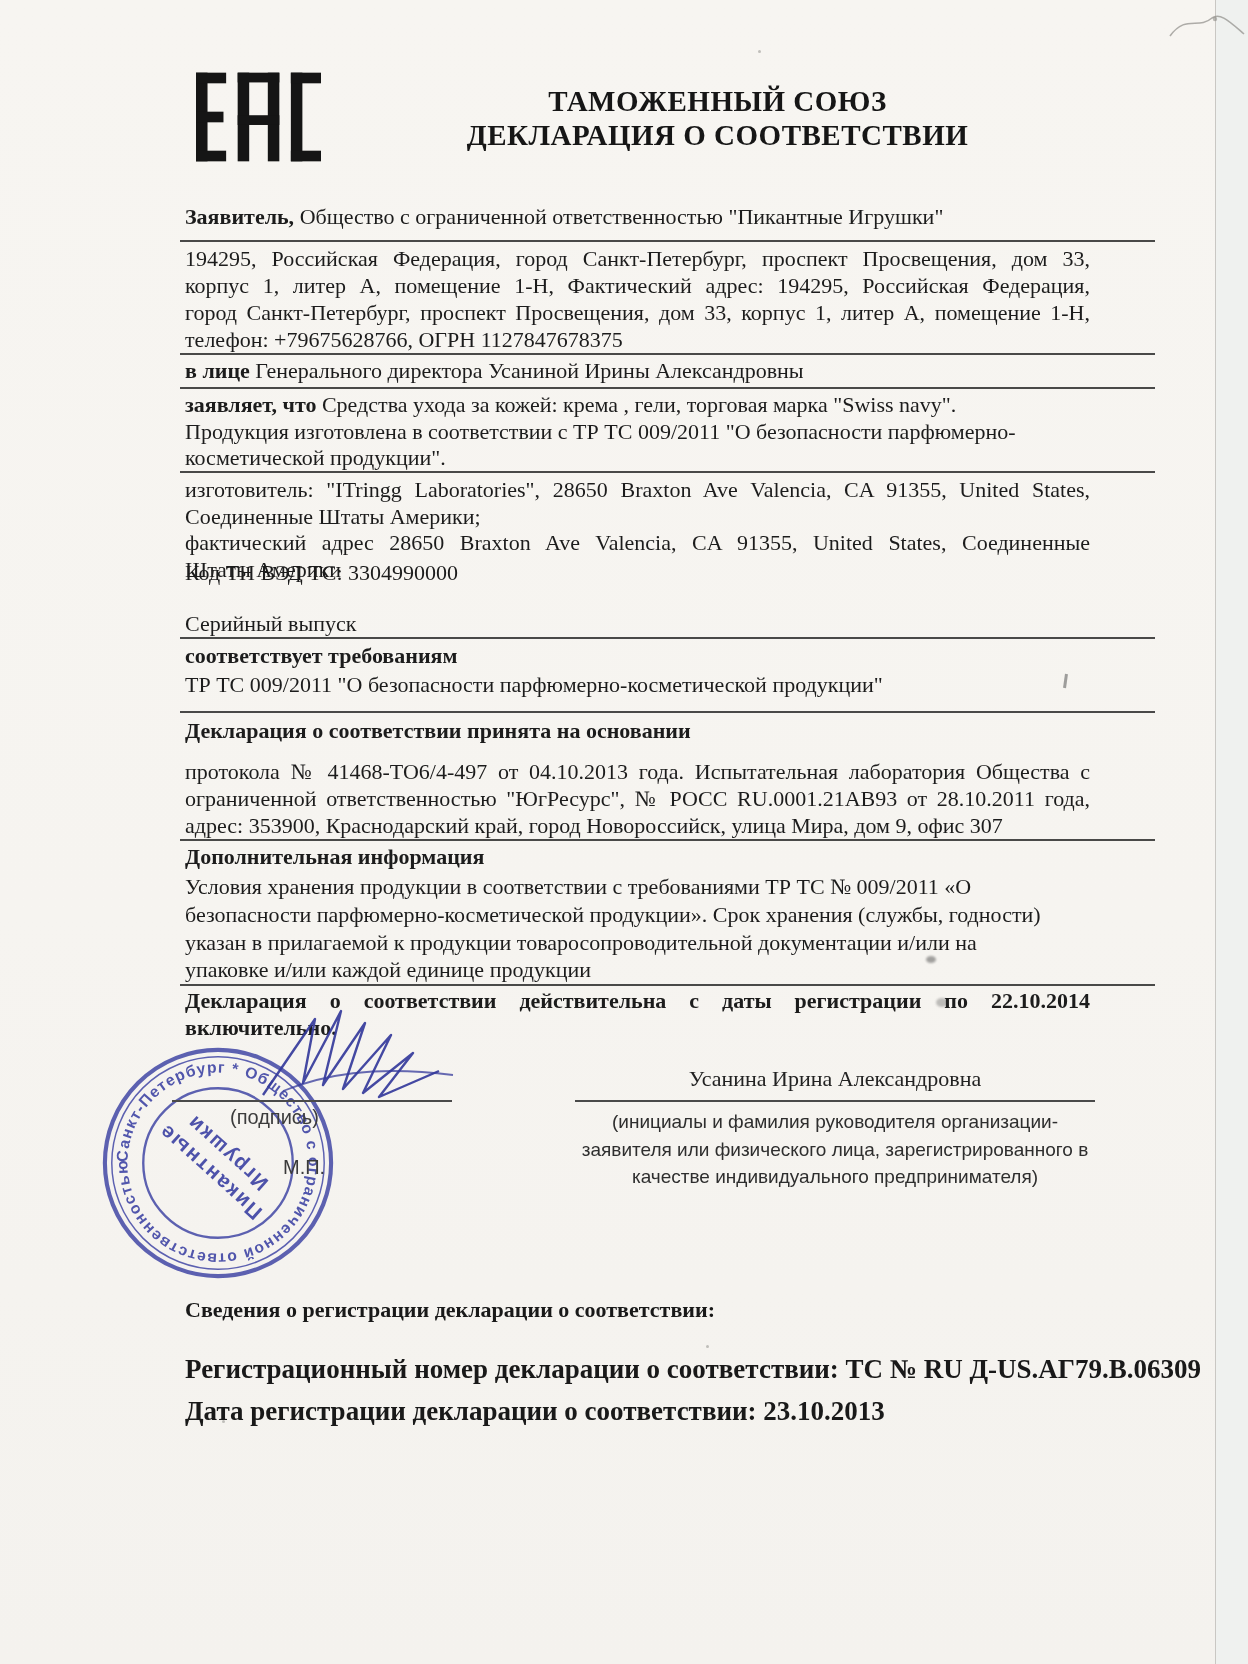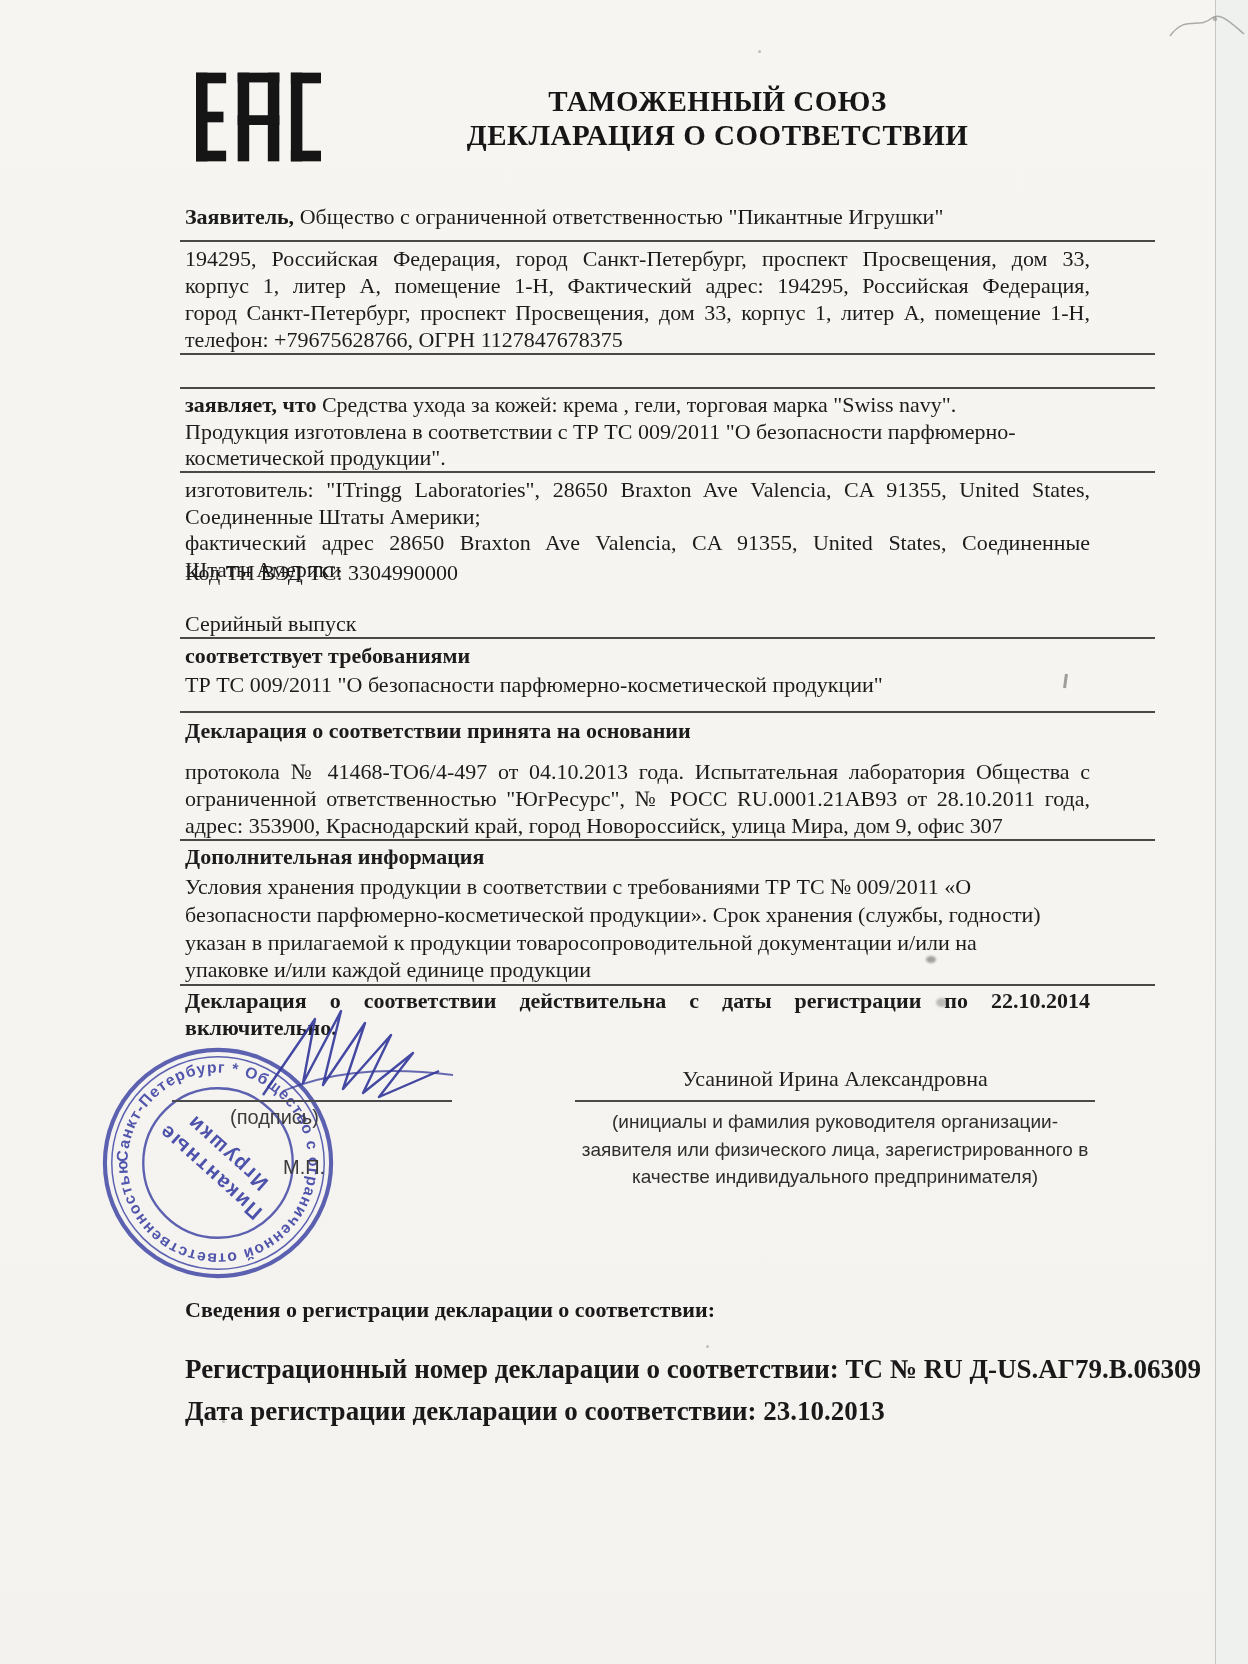--- a/index.html
+++ b/index.html
@@ -88,36 +88,37 @@
 
   <div class="ln" style="top:204px"><span class="b">Заявитель,</span> <span>Общество с ограниченной ответственностью "Пикантные Игрушки"</span></div>
   <div class="rule" style="top:240px"></div>
 
   <div class="ln jl" style="top:246px">194295, Российская Федерация, город Санкт-Петербург, проспект Просвещения, дом 33,</div>
   <div class="ln jl" style="top:273px">корпус 1, литер А, помещение 1-Н, Фактический адрес: 194295, Российская Федерация,</div>
   <div class="ln jl" style="top:300px">город Санкт-Петербург, проспект Просвещения, дом 33, корпус 1, литер А, помещение 1-Н,</div>
   <div class="ln" style="top:327px">телефон: +79675628766, ОГРН 1127847678375</div>
   <div class="rule" style="top:353px"></div>
 
+  <div class="ln" style="top:358px"><span class="b">в лице</span> <span>Генерального директора Усаниной Ирины Александровны</span></div>
   <div class="rule" style="top:387px"></div>
 
   <div class="ln" style="top:392px"><span class="b">заявляет, что</span> <span>Средства ухода за кожей: крема , гели, торговая марка "Swiss navy".</span></div>
   <div class="ln" style="top:419px">Продукция изготовлена в соответствии с ТР ТС 009/2011 "О безопасности парфюмерно-</div>
   <div class="ln" style="top:445px">косметической продукции".</div>
   <div class="rule" style="top:471px"></div>
 
   <div class="ln jl" style="top:477px">изготовитель: "ITringg Laboratories", 28650 Braxton Ave Valencia, CA 91355, United States,</div>
   <div class="ln" style="top:504px">Соединенные Штаты Америки;</div>
   <div class="ln jl" style="top:530px">фактический адрес 28650 Braxton Ave Valencia, CA 91355, United States, Соединенные</div>
   <div class="ln" style="top:557px">Штаты Америки</div>
   <div class="ln" style="top:560px">Код ТН ВЭД ТС: 3304990000</div>
   <div class="ln" style="top:611px">Серийный выпуск</div>
   <div class="rule" style="top:637px"></div>
 
-  <div class="ln b" style="top:643px">соответствует требованиями</div>
+  <div class="ln b" style="top:643px">соответствует требованиям</div>
   <div class="ln" style="top:672px">ТР ТС 009/2011 "О безопасности парфюмерно-косметической продукции"</div>
   <div class="rule" style="top:711px"></div>
 
   <div class="ln b" style="top:718px">Декларация о соответствии принята на основании</div>
   <div class="ln jl" style="top:759px">протокола № 41468-ТО6/4-497 от 04.10.2013 года. Испытательная лаборатория Общества с</div>
   <div class="ln jl" style="top:786px">ограниченной ответственностью "ЮгРесурс", № РОСС RU.0001.21АВ93 от 28.10.2011 года,</div>
   <div class="ln" style="top:813px">адрес: 353900, Краснодарский край, город Новороссийск, улица Мира, дом 9, офис 307</div>
   <div class="rule" style="top:839px"></div>
 
   <div class="ln b" style="top:844px">Дополнительная информация</div>
@@ -150,21 +151,21 @@
 
   <svg class="squiggle" width="230" height="100" viewBox="0 0 230 100">
     <path d="M 10 90 L 62 14 L 50 78 L 88 6 L 70 80 L 112 18 L 90 84 L 138 30 L 110 88 L 160 48 L 126 92 L 186 66" fill="none" stroke="#343a9b" stroke-width="2.4" stroke-linejoin="round" opacity="0.92"></path>
     <path d="M 30 86 C 70 70 120 60 200 70" fill="none" stroke="#343a9b" stroke-width="1.8" opacity="0.75"></path>
   </svg>
 
   <div class="sig-line" style="left:172px;top:1100px;width:280px"></div>
   <div class="sign-caption sans">(подпись)</div>
   <div class="mp-caption sans">М.П.</div>
 
-  <div class="head-name">Усаниной Ирина Александровна</div>
+  <div class="head-name">Усанина Ирина Александровна</div>
   <div class="sig-line" style="left:575px;top:1100px;width:520px"></div>
   <div class="name-caption sans">
     <div>(инициалы и фамилия руководителя организации-</div>
     <div>заявителя или физического лица, зарегистрированного в</div>
     <div>качестве индивидуального предпринимателя)</div>
   </div>
 
   <div class="reg" style="top:1297px;font-size:22px">Сведения о регистрации декларации о соответствии:</div>
   <div class="reg" style="top:1354px">Регистрационный номер декларации о соответствии: ТС № RU Д-US.АГ79.В.06309</div>
   <div class="reg" style="top:1396px">Дата регистрации декларации о соответствии: 23.10.2013</div>

